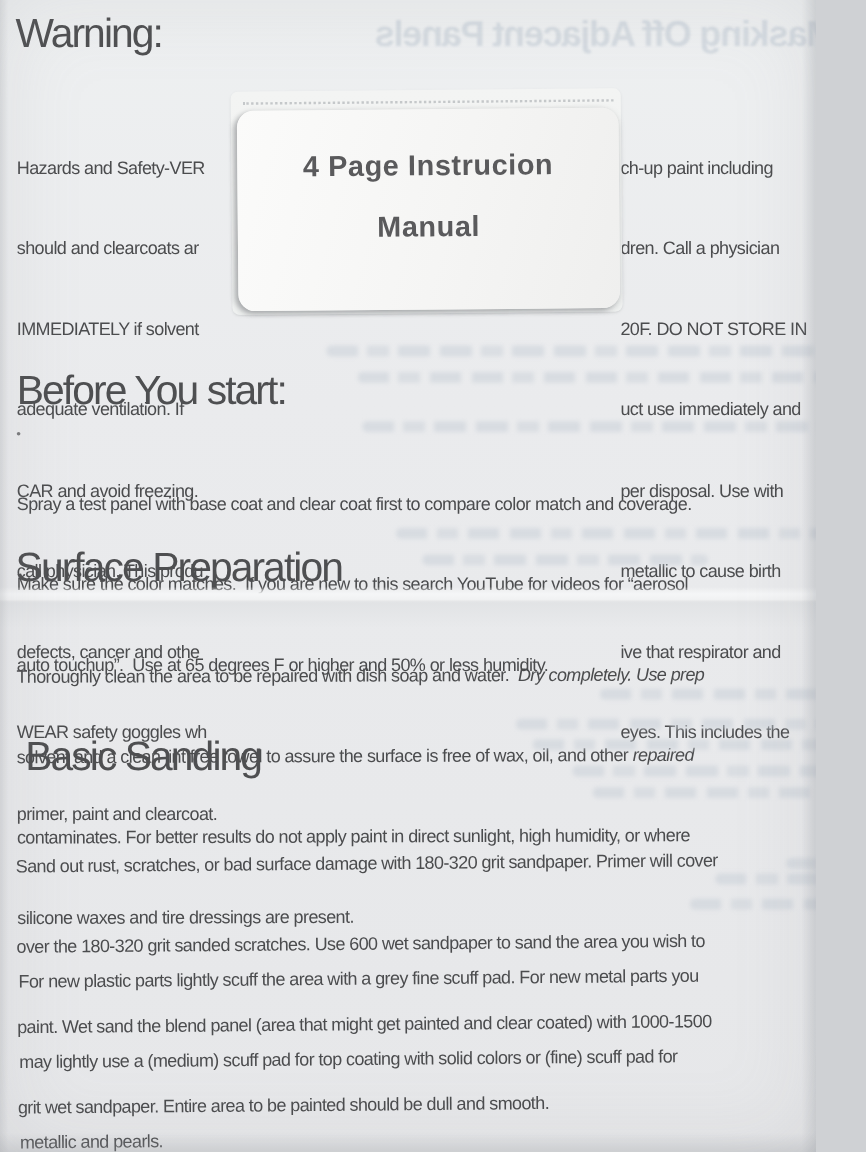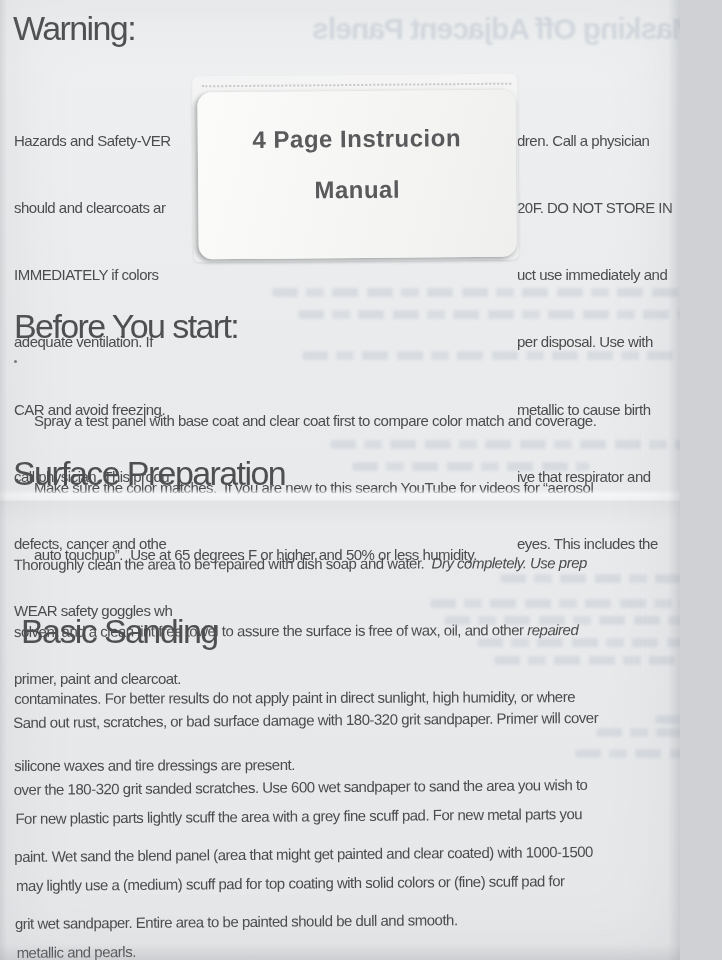--- a/index.html
+++ b/index.html
@@ -67,30 +67,31 @@
 
 <div class="photo">
 
   <div class="ghost-heading">Masking Off Adjacent Panels</div>
 
   <div class="h" style="left:13px;top:9px;">Warning:</div>
 
   <div class="p" style="left:14px;top:85px;">
     <div>Hazards and Safety-VER</div>
     <div>should and clearcoats ar</div>
-    <div>IMMEDIATELY if colors</div>
+    <div>IMMEDIATELY if solvent</div>
     <div>adequate ventilation. If</div>
     <div>CAR and avoid freezing.</div>
     <div>call physician. This produ</div>
     <div>defects, cancer and othe</div>
     <div>WEAR safety goggles wh</div>
     <div>primer, paint and clearcoat.</div>
   </div>
 
   <div class="p" style="left:517px;top:85px;">
+    <div>ch-up paint including</div>
     <div>dren. Call a physician</div>
     <div>20F. DO NOT STORE IN</div>
     <div>uct use immediately and</div>
     <div>per disposal. Use with</div>
     <div>metallic to cause birth</div>
     <div>ive that respirator and</div>
     <div>eyes. This includes the</div>
   </div>
 
   <div class="sticker">
@@ -102,21 +103,21 @@
     </div>
   </div>
 
   <div class="gline" style="left:272px;top:288px;width:446px;"></div>
   <div class="gline" style="left:298px;top:310px;width:420px;"></div>
   <div class="gline" style="left:302px;top:351px;width:415px;"></div>
 
   <div class="h" style="left:14px;top:307px;">Before You start:</div>
   <div class="stray-dot"></div>
 
-  <div class="p" style="left:14px;top:365px;margin-left:20px;">
+  <div class="p" style="left:14px;top:365px;">
     <div>Spray a test panel with base coat and clear coat first to compare color match and coverage.</div>
     <div>Make sure the color matches.  If you are new to this search YouTube for videos for “aerosol</div>
     <div>auto touchup”.  Use at 65 degrees F or higher and 50% or less humidity.</div>
   </div>
 
   <div class="gline" style="left:330px;top:440px;width:388px;"></div>
   <div class="gline" style="left:352px;top:462px;width:238px;"></div>
 
   <div class="h" style="left:13px;top:454px;">Surface Preparation</div>
 

